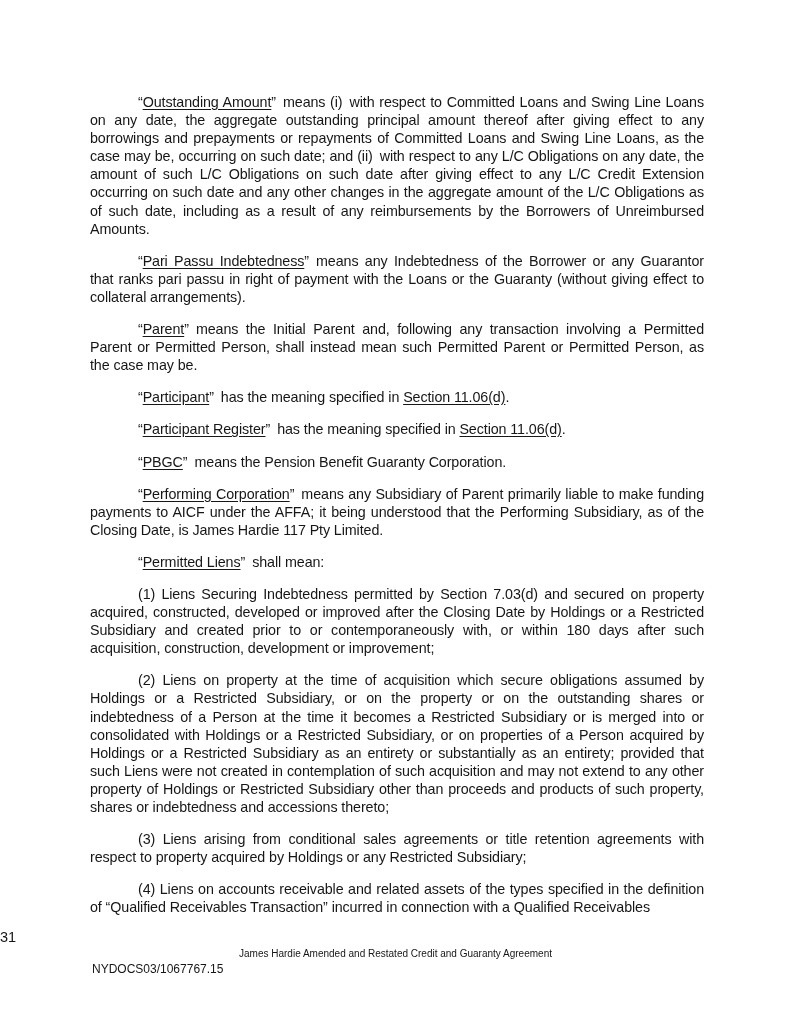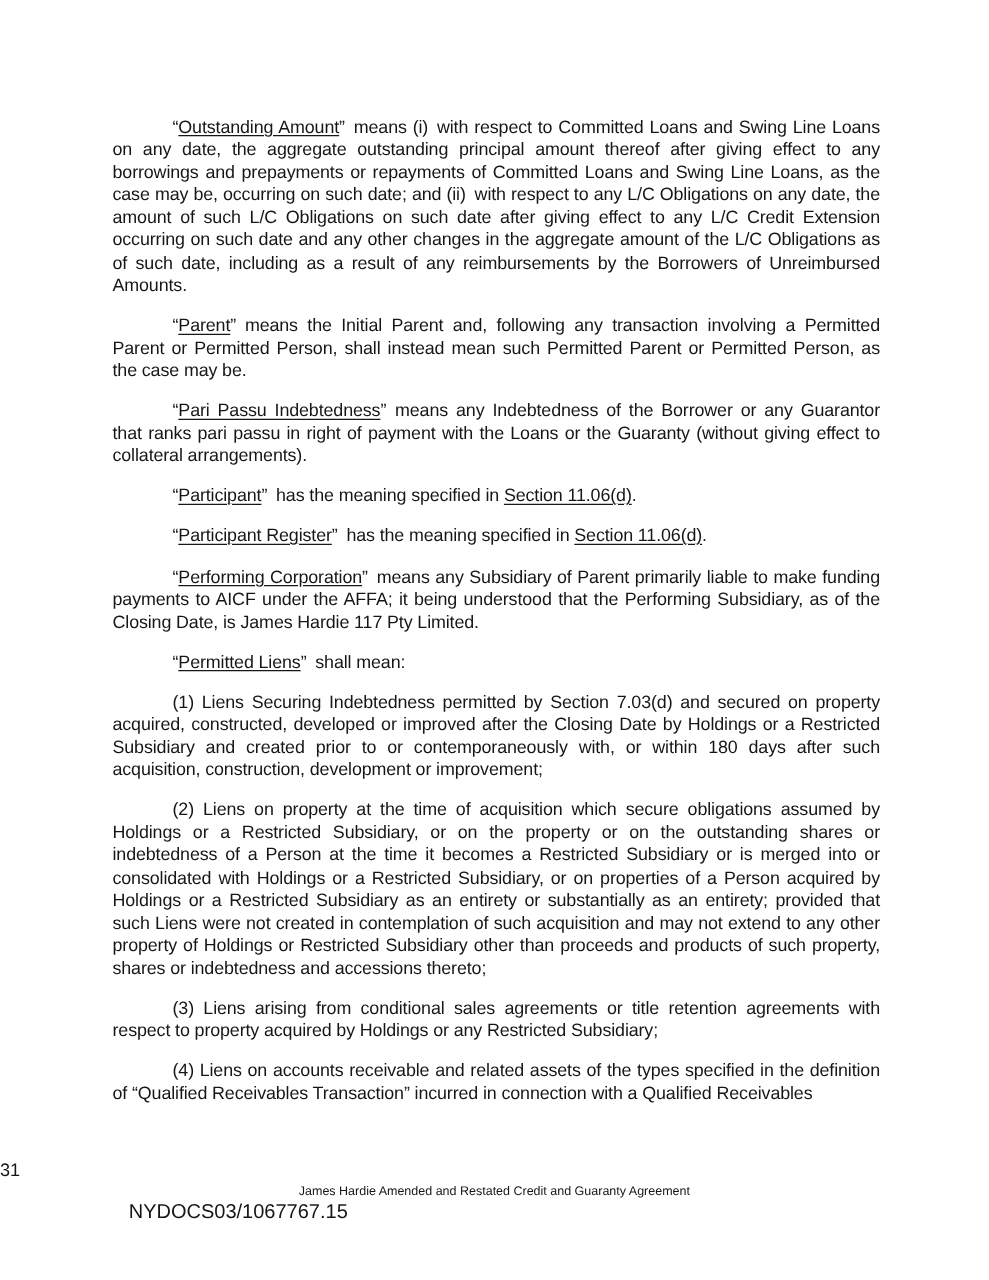--- a/index.html
+++ b/index.html
@@ -49,35 +49,36 @@
     top: 946px;
     left: 0;
     width: 791px;
     text-align: center;
     font-size: 10px;
     line-height: 16px;
   }
   .doc-id {
     position: absolute;
     top: 962px;
-    left: 103px;
-    font-size: 16px;
+    left: 92px;
+    font-size: 12px;
     line-height: 15px;
   }
 </style>
 </head>
 <body>
 
 <div class="page">
   <main class="doc-body">
       <p class="para"><span>“</span><span class="u">Outstanding Amount</span><span>” means (i) with respect to Committed Loans and Swing Line Loans on any date, the aggregate outstanding principal amount thereof after giving effect to any borrowings and prepayments or repayments of Committed Loans and Swing Line Loans, as the case may be, occurring on such date; and (ii) with respect to any L/C Obligations on any date, the amount of such L/C Obligations on such date after giving effect to any L/C Credit Extension occurring on such date and any other changes in the aggregate amount of the L/C Obligations as of such date, including as a result of any reimbursements by the Borrowers of Unreimbursed Amounts.</span></p>
+      <p class="para"><span>“</span><span class="u">Pari Passu Indebtedness</span><span>” means any Indebtedness of the Borrower or any Guarantor that ranks pari passu in right of payment with the Loans or the Guaranty (without giving effect to collateral arrangements).</span></p>
       <p class="para"><span>“</span><span class="u">Parent</span><span>” means the Initial Parent and, following any transaction involving a Permitted Parent or Permitted Person, shall instead mean such Permitted Parent or Permitted Person, as the case may be.</span></p>
-      <p class="para"><span>“</span><span class="u">Pari Passu Indebtedness</span><span>” means any Indebtedness of the Borrower or any Guarantor that ranks pari passu in right of payment with the Loans or the Guaranty (without giving effect to collateral arrangements).</span></p>
       <p class="para"><span>“</span><span class="u">Participant</span><span>” has the meaning specified in </span><span class="u">Section 11.06(d)</span><span>.</span></p>
       <p class="para"><span>“</span><span class="u">Participant Register</span><span>” has the meaning specified in </span><span class="u">Section 11.06(d)</span><span>.</span></p>
+      <p class="para"><span>“</span><span class="u">PBGC</span><span>” means the Pension Benefit Guaranty Corporation.</span></p>
       <p class="para"><span>“</span><span class="u">Performing Corporation</span><span>” means any Subsidiary of Parent primarily liable to make funding payments to AICF under the AFFA; it being understood that the Performing Subsidiary, as of the Closing Date, is James Hardie 117 Pty Limited.</span></p>
       <p class="para"><span>“</span><span class="u">Permitted Liens</span><span>” shall mean:</span></p>
       <p class="para"><span>(1) Liens Securing Indebtedness permitted by Section 7.03(d) and secured on property acquired, constructed, developed or improved after the Closing Date by Holdings or a Restricted Subsidiary and created prior to or contemporaneously with, or within 180 days after such acquisition, construction, development or improvement;</span></p>
       <p class="para"><span>(2) Liens on property at the time of acquisition which secure obligations assumed by Holdings or a Restricted Subsidiary, or on the property or on the outstanding shares or indebtedness of a Person at the time it becomes a Restricted Subsidiary or is merged into or consolidated with Holdings or a Restricted Subsidiary, or on properties of a Person acquired by Holdings or a Restricted Subsidiary as an entirety or substantially as an entirety; provided that such Liens were not created in contemplation of such acquisition and may not extend to any other property of Holdings or Restricted Subsidiary other than proceeds and products of such property, shares or indebtedness and accessions thereto;</span></p>
       <p class="para"><span>(3) Liens arising from conditional sales agreements or title retention agreements with respect to property acquired by Holdings or any Restricted Subsidiary;</span></p>
       <p class="para"><span>(4) Liens on accounts receivable and related assets of the types specified in the definition of “Qualified Receivables Transaction” incurred in connection with a Qualified Receivables</span></p>
     </main>
 
   <div class="page-number">31</div>
 

